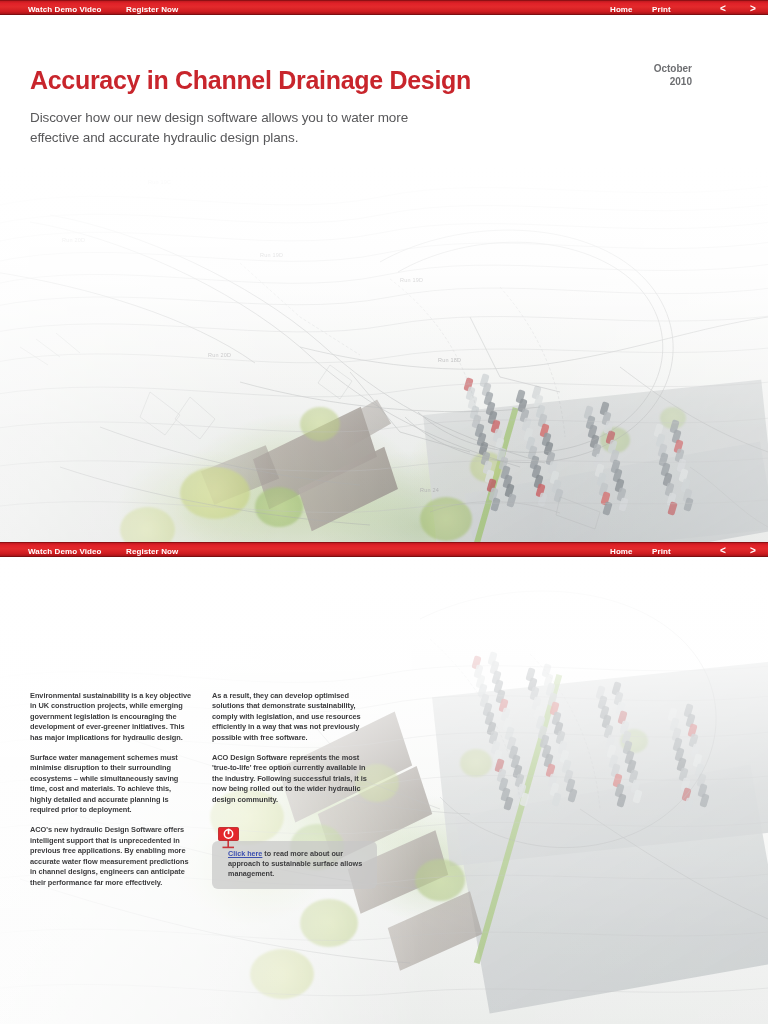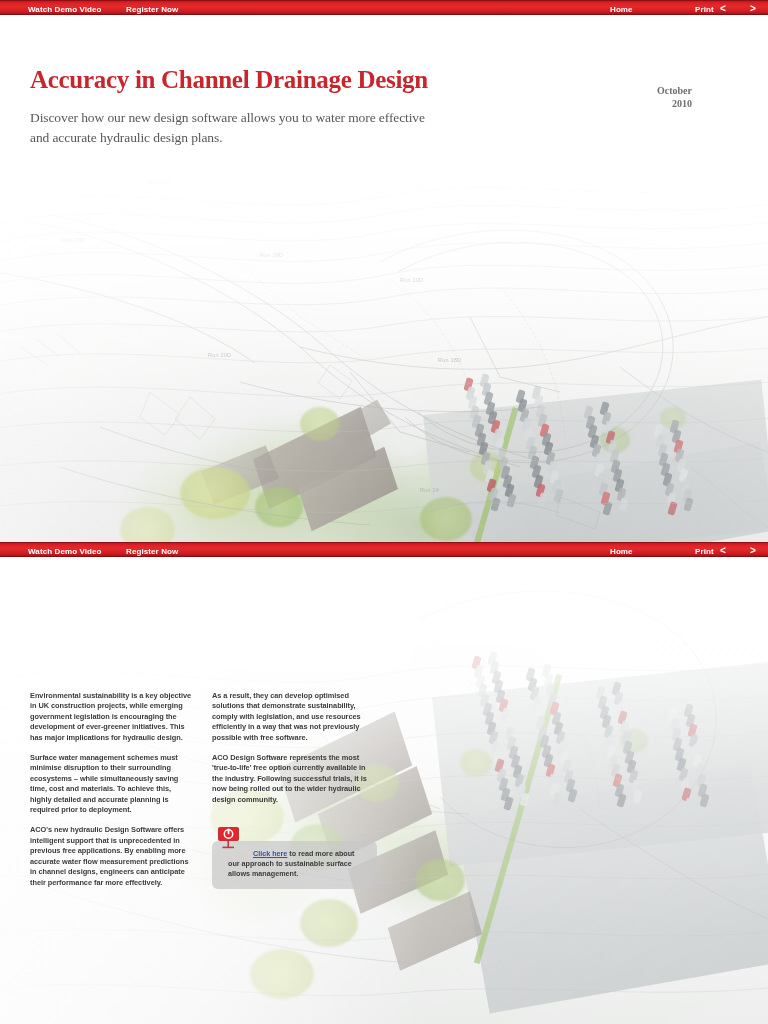--- a/index.html
+++ b/index.html
@@ -41,21 +41,21 @@
     color: #ffffff;
     font-size: 8px;
     font-weight: bold;
     letter-spacing: 0.1px;
     white-space: nowrap;
     cursor: pointer;
   }
   .nav-watch   { left: 28px; }
   .nav-register{ left: 126px; }
   .nav-home    { left: 610px; }
-  .nav-print   { left: 652px; margin-left: 43px; }
+  .nav-print   { left: 652px; }
 
   .nav-arrow {
     position: absolute;
     top: 0;
     height: 17px;
     line-height: 16px;
     color: #ffffff;
     font-size: 10px;
     font-weight: bold;
     cursor: pointer;
@@ -65,21 +65,20 @@
 
   
   .header-block {
     position: absolute;
     top: 17px;
     left: 0;
     width: 720px;
     height: 150px;
     background: #ffffff;
     z-index: 30;
-    font-family: Liberation Serif, serif;
   }
   .headline {
     position: absolute;
     left: 30px;
     top: 49px;
     font-size: 25px;
     font-weight: bold;
     color: #c8252c;
     letter-spacing: -0.3px;
   }
@@ -89,21 +88,21 @@
     top: 91px;
     width: 400px;
     font-size: 13.5px;
     line-height: 19.5px;
     color: #58585a;
     letter-spacing: -0.1px;
   }
   .issue-date {
     position: absolute;
     right: 28px;
-    top: 68px;
+    top: 46px;
     text-align: right;
     font-size: 10px;
     font-weight: bold;
     line-height: 12.5px;
     color: #6d6e71;
   }
 
   
   .hero {
     position: absolute;
@@ -660,18 +659,18 @@
     </div>
 
     <div class="callout">
       <svg class="pin-icon" viewBox="0 0 26 26">
         <rect x="11.4" y="12" width="1.6" height="11" fill="#c8363c"></rect>
         <rect x="6.5" y="21.6" width="11.5" height="1.6" fill="#c8363c"></rect>
         <rect x="2.5" y="2.5" width="20" height="13" rx="1" fill="#e3262c" stroke="#b81d22" stroke-width="0.8"></rect>
         <circle cx="12.5" cy="9" r="4.2" fill="none" stroke="#ffffff" stroke-width="1.5"></circle>
         <rect x="11.7" y="3.6" width="1.7" height="5.6" fill="#ffffff"></rect>
       </svg>
-      <span style="color:#3b4fb0; text-decoration:underline; cursor:pointer;margin-left:25px;">Click here</span><span> to read more about our approach to sustainable surface allows management.</span>
+      <span style="color:#3b4fb0; text-decoration:underline; cursor:pointer;">Click here</span><span> to read more about our approach to sustainable surface allows management.</span>
     </div>
 
   </div>
 
 </div>
 
 </body></html>

